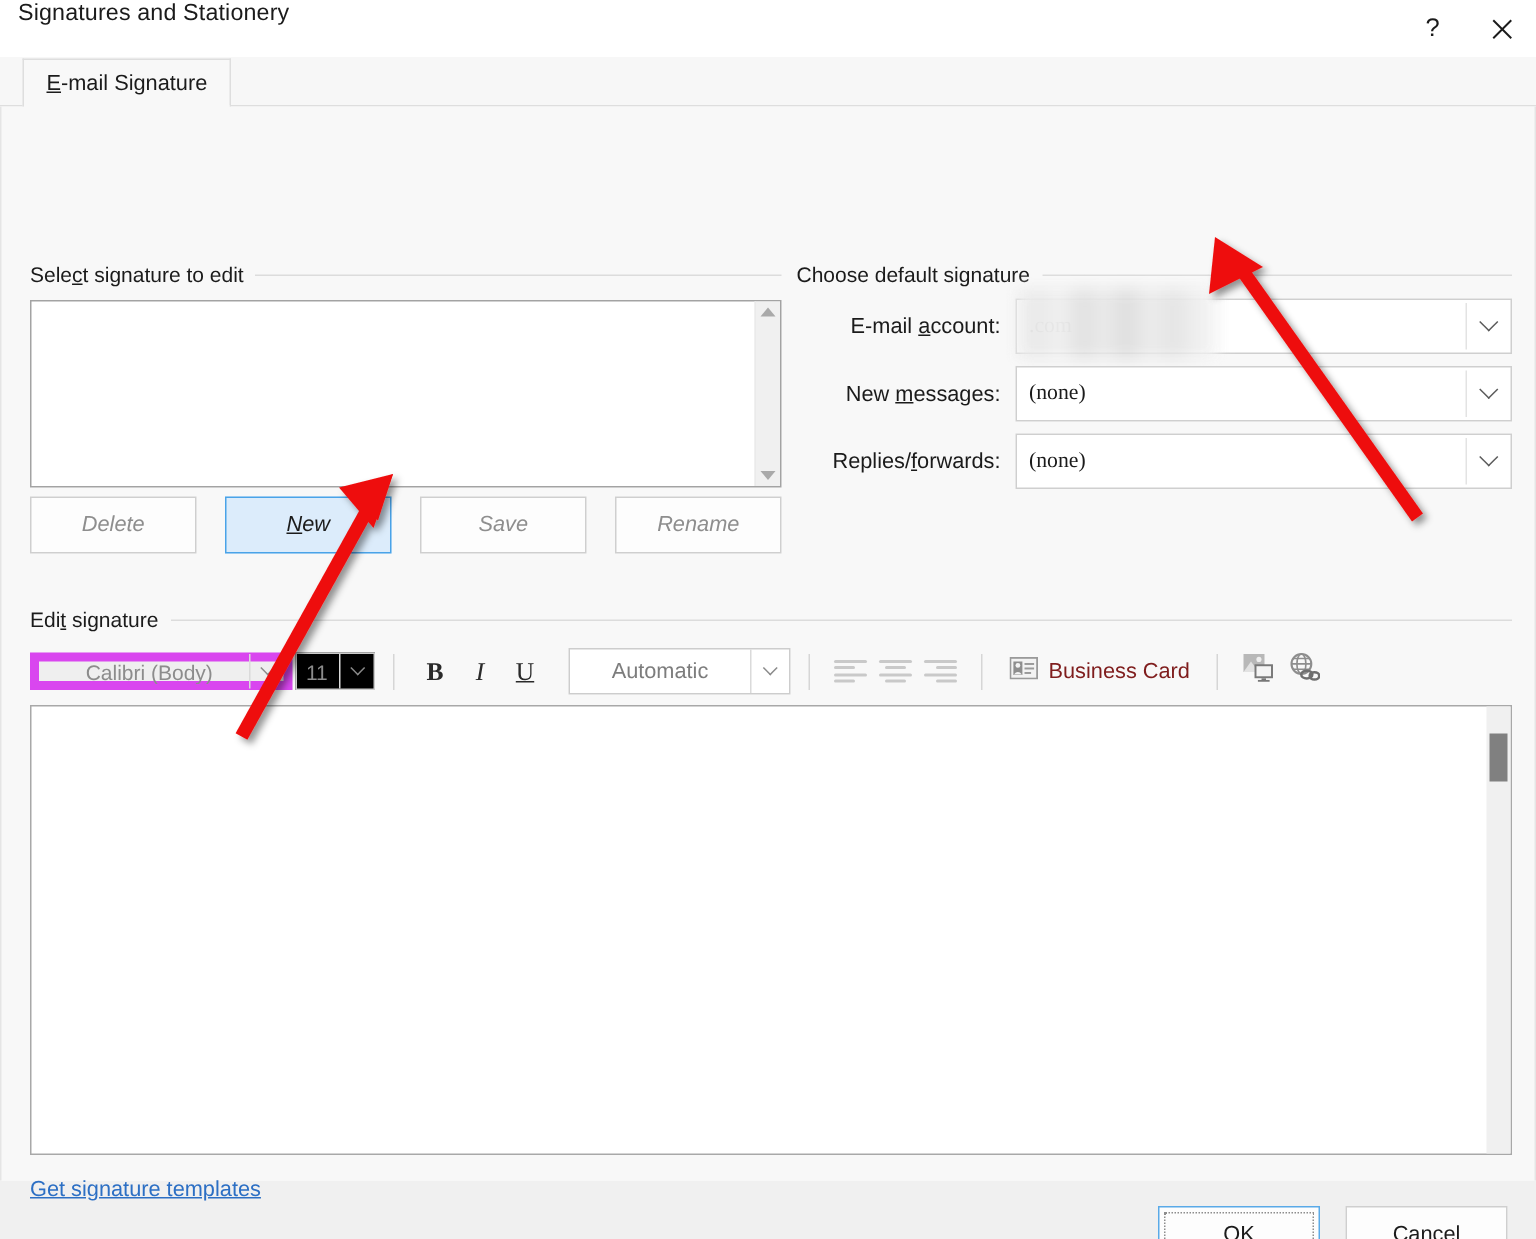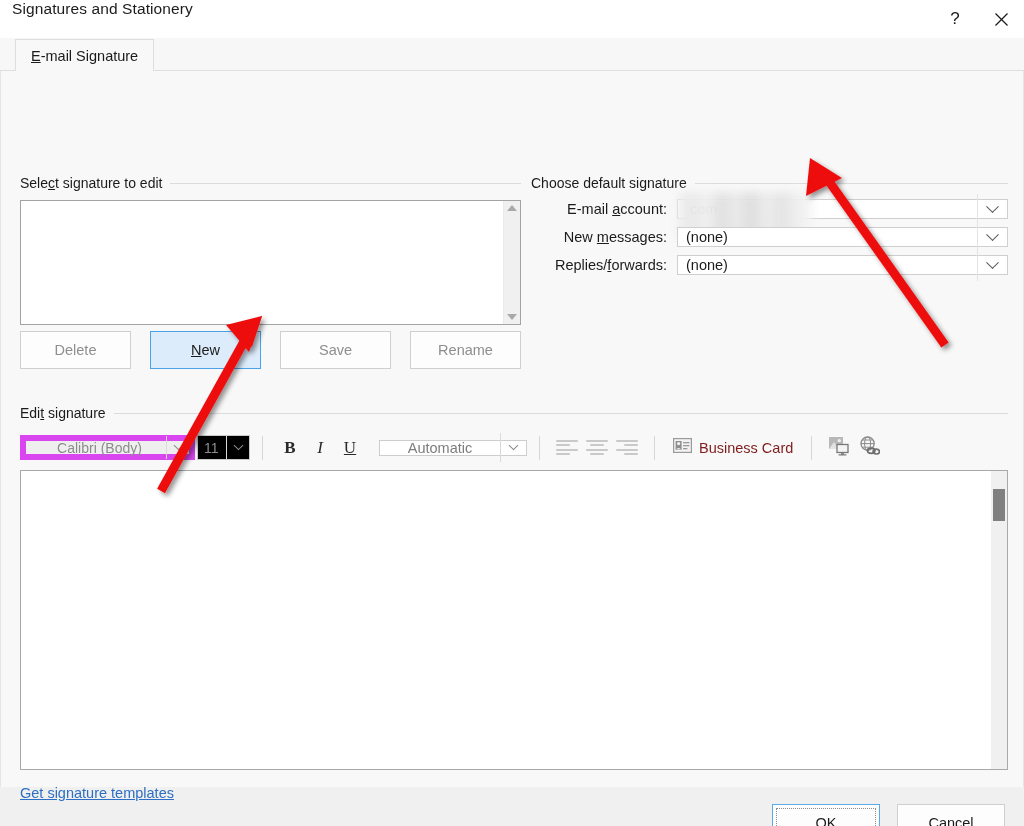--- a/index.html
+++ b/index.html
@@ -142,20 +142,21 @@
     border-left: 5px solid transparent;
     border-right: 5px solid transparent;
   }
   .arrow-up { border-bottom: 6px solid #a9a9a9; }
   .arrow-down { border-top: 6px solid #a9a9a9; }
 
   .btn-row {
     display: flex;
     gap: 18px;
     margin-top: 6px;
+    font-style: italic;
   }
   .btn {
     height: 38px;
     background: #fdfdfd;
     border: 1px solid #cfcfcf;
     font-size: 14.5px;
     color: #1b1b1b;
     display: flex;
     align-items: center;
     justify-content: center;
@@ -185,26 +186,27 @@
   .field-label {
     width: 146px;
     text-align: right;
     font-size: 14.5px;
     color: #1b1b1b;
     padding-right: 10px;
     white-space: nowrap;
   }
   .combo {
     flex: 1;
-    height: 20px;
+    height: 37px;
     background: #ffffff;
     border: 1px solid #cfcfcf;
     display: flex;
     align-items: center;
     position: relative;
+    font-family: Liberation Serif, serif;
   }
   .combo-val {
     flex: 1;
     padding-left: 8px;
     font-size: 14.5px;
     color: #1b1b1b;
     white-space: nowrap;
     overflow: hidden;
   }
   .combo-arrow {
@@ -291,21 +293,21 @@
   }
   .tb-btn {
     width: 30px; height: 30px;
     display: flex; align-items: center; justify-content: center;
     cursor: default;
   }
   .tb-b { font-weight: bold; font-size: 17px; color: #2a2a2a; font-family: "Liberation Serif", serif; }
   .tb-i { font-style: italic; font-size: 17px; color: #2a2a2a; font-family: "Liberation Serif", serif; }
   .tb-u { font-size: 17px; color: #2a2a2a; text-decoration: underline; font-family: "Liberation Serif", serif; }
   .colorbox {
-    width: 148px; height: 16px;
+    width: 148px; height: 31px;
     background: #ffffff;
     border: 1px solid #cdcdcd;
     display: flex; align-items: center;
     margin-left: 14px;
   }
   .colorbox .v {
     flex: 1; text-align: center;
     font-size: 14.5px; color: #7d7d7d;
   }
   .colorbox .mini-arrow { height: 29px; width: 26px; }

